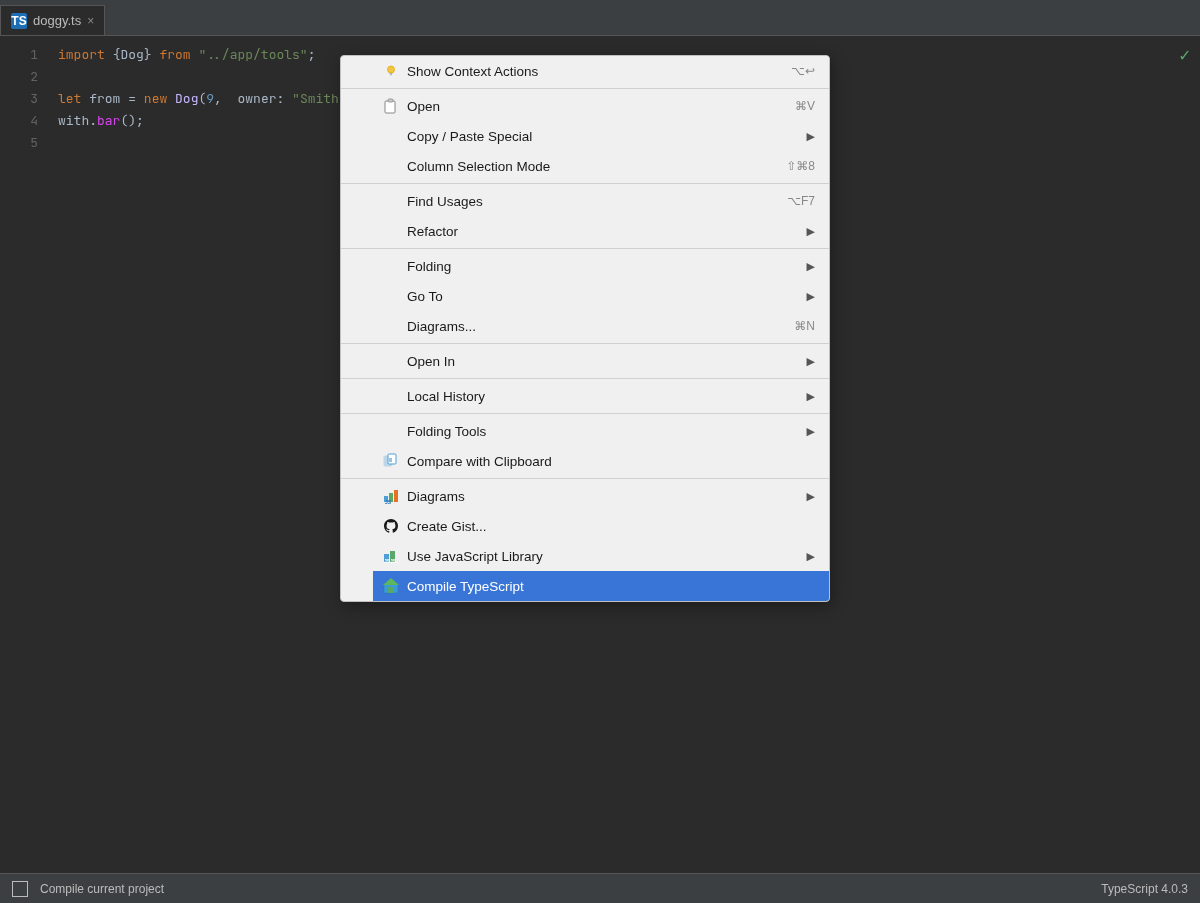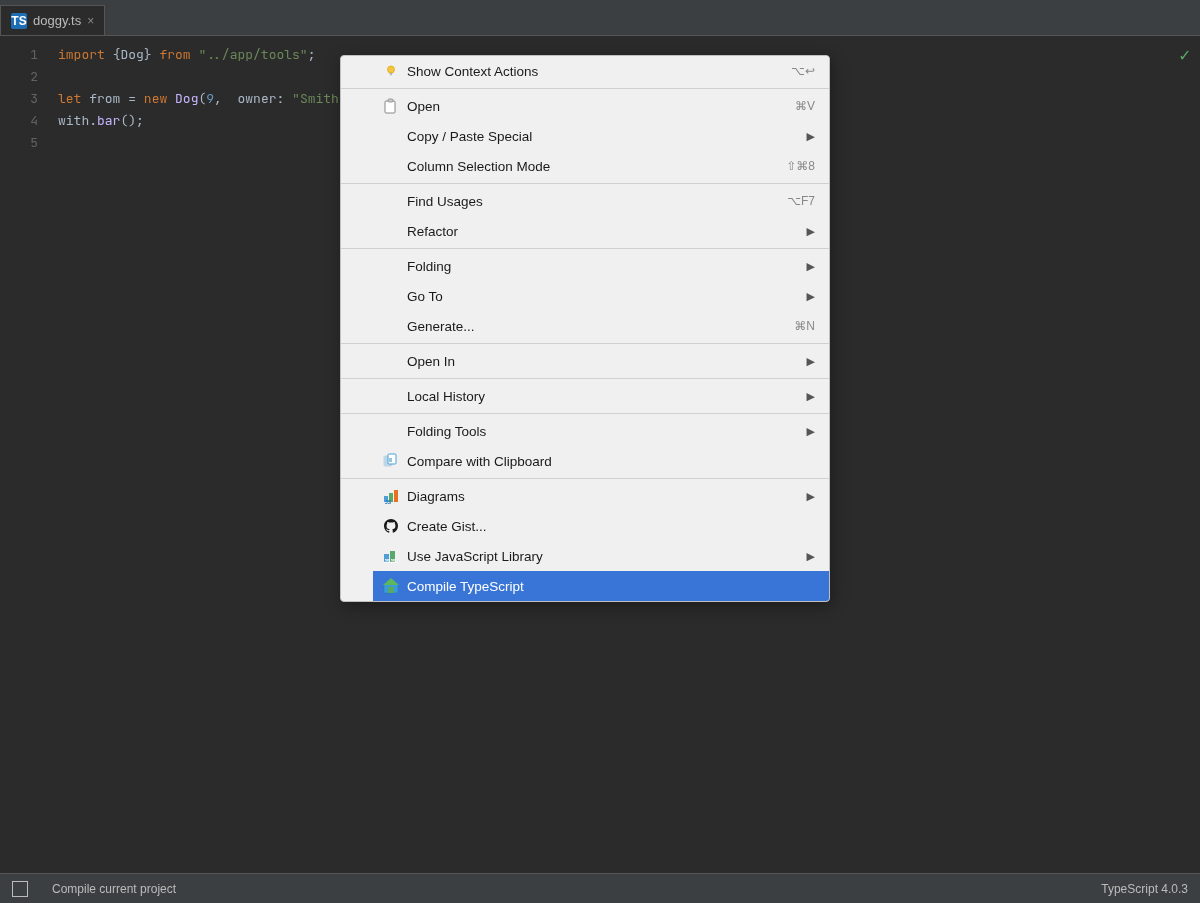--- a/index.html
+++ b/index.html
@@ -95,21 +95,21 @@
       color: #a9b7c6;
       position: relative;
     }
 
     .code-line {
       height: 22px;
       white-space: pre;
     }
 
     .kw { color: #cc7832; }
-    .fn { color: #c4b5fd; }
+    .fn { color: #d946ef; }
     .str { color: #6a8759; }
     .id { color: #a9b7c6; }
     .cls { color: #c4b5fd; }
     .num { color: #6897bb; }
 
     .check-mark {
       position: absolute;
       top: 8px;
       right: 10px;
       color: #59a869;
@@ -191,21 +191,21 @@
       display: flex;
       align-items: center;
       padding: 0 12px;
       color: #bbbbbb;
       font-size: 12px;
     }
 
     .status-left {
       display: flex;
       align-items: center;
-      gap: 24px;
+      gap: 12px;
     }
 
     .status-square {
       width: 16px;
       height: 16px;
       border: 1.5px solid #bbbbbb;
       display: flex;
       align-items: center;
       justify-content: center;
     }
@@ -310,21 +310,21 @@
   </div>
 
   <div class="menu-item">
     <div class="menu-item-icon"></div>
     <span class="menu-item-label">Go To</span>
     <span class="menu-item-arrow">▶</span>
   </div>
 
   <div class="menu-item">
     <div class="menu-item-icon"></div>
-    <span class="menu-item-label">Generate...</span>
+    <span class="menu-item-label">Diagrams...</span>
     <span class="menu-item-shortcut">⌘N</span>
   </div>
 
   <div class="menu-separator"></div>
 
   <div class="menu-item">
     <div class="menu-item-icon"></div>
     <span class="menu-item-label">Open In</span>
     <span class="menu-item-arrow">▶</span>
   </div>

